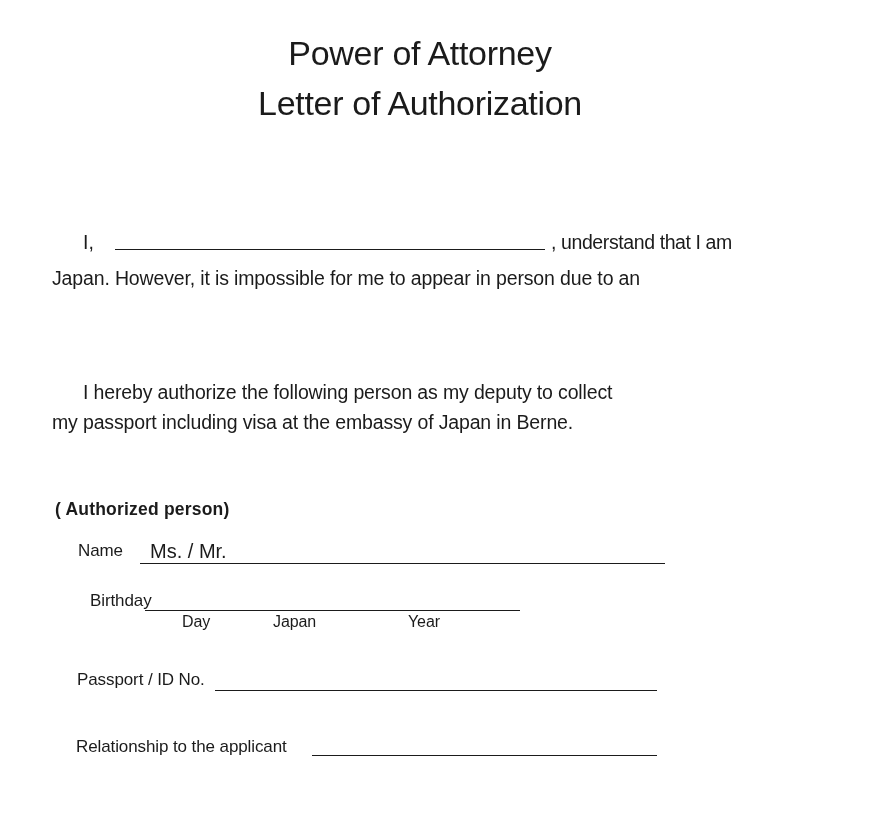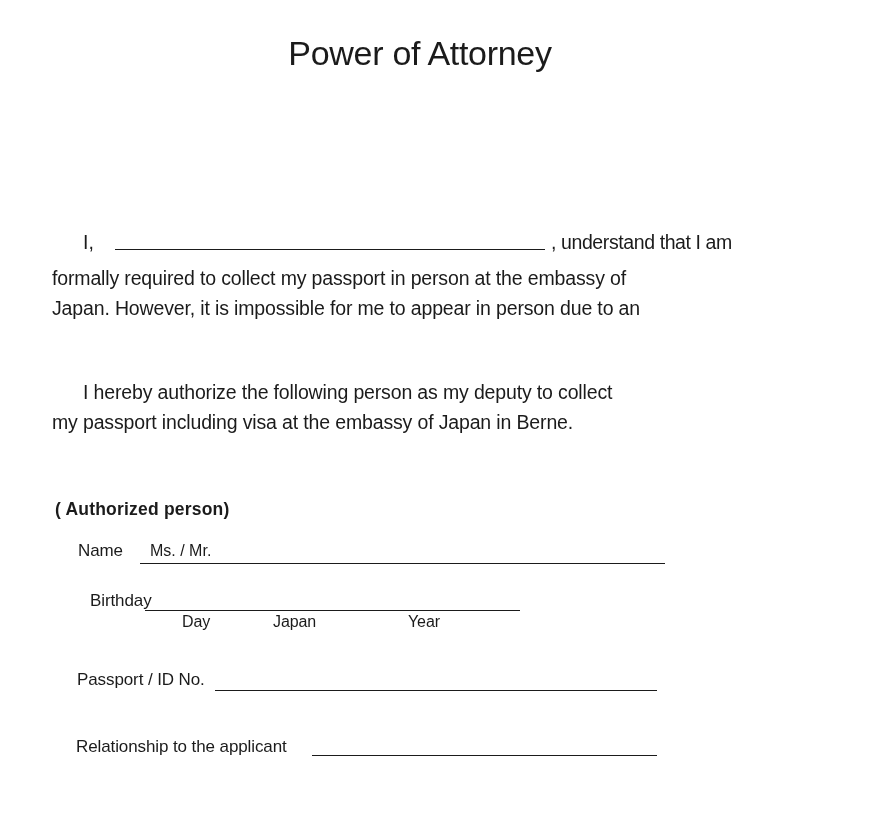--- a/index.html
+++ b/index.html
@@ -79,21 +79,21 @@
   }
   .label-name { left: 78px; top: 541px; }
   .label-birthday { left: 78px; top: 591px; margin-left: 12px; }
   .label-passport { left: 77px; top: 670px; }
   .label-relationship { left: 76px; top: 737px; }
   .blank-name {
     left: 140px;
     top: 540px;
     width: 525px;
     height: 24px;
-    font-size: 16px;
+    font-size: 20px;
     line-height: 22px;
     padding-left: 10px;
   }
   .blank-birthday {
     left: 145px;
     top: 589px;
     width: 375px;
     height: 22px;
   }
   .sub-label {
@@ -119,28 +119,28 @@
     height: 21px;
   }
 </style>
 </head>
 <body>
 
 <div class="page">
 
   <div class="titles">
     <div>Power of Attorney</div>
+    <div>Letter of Authorization</div>
   </div>
 
   <span class="intro-salutation">I,</span>
   <span class="blank blank-intro"></span>
   <span class="intro-after">, understand that I am</span>
 
   <div class="para para1">
-    <div>formally required to collect my passport in person at the embassy of</div>
     <div>Japan. However,  it is impossible  for me to appear in person due to an</div>
   </div>
 
   <div class="para para2">
     <div class="line-indent">I hereby authorize the following  person as my deputy to collect</div>
     <div>my passport including visa at the embassy of Japan in Berne.</div>
   </div>
 
   <div class="section-label">( Authorized person)</div>
 

